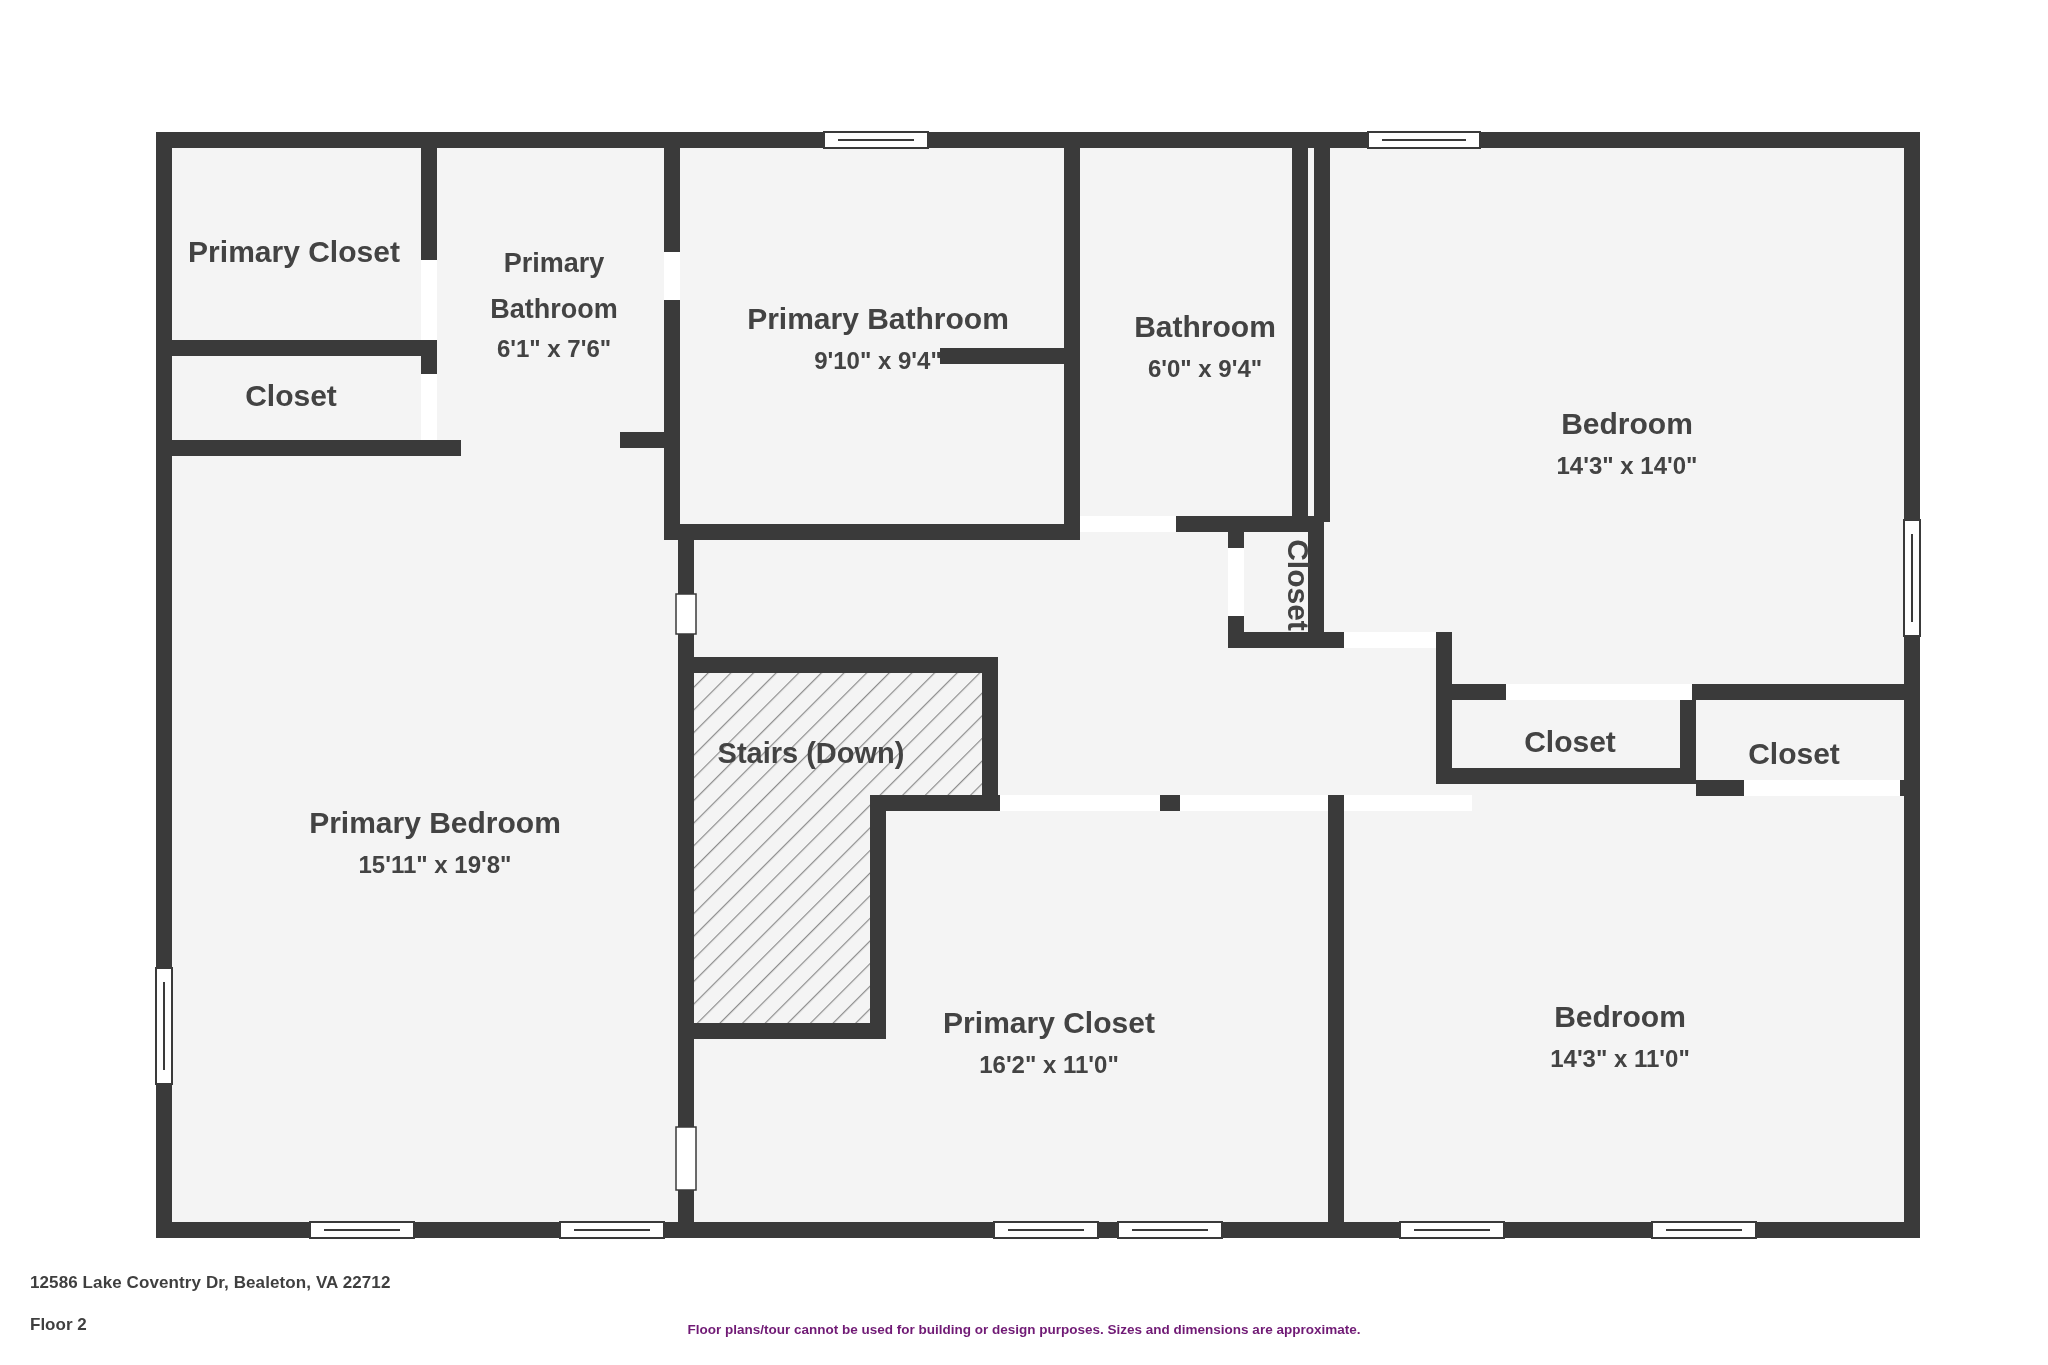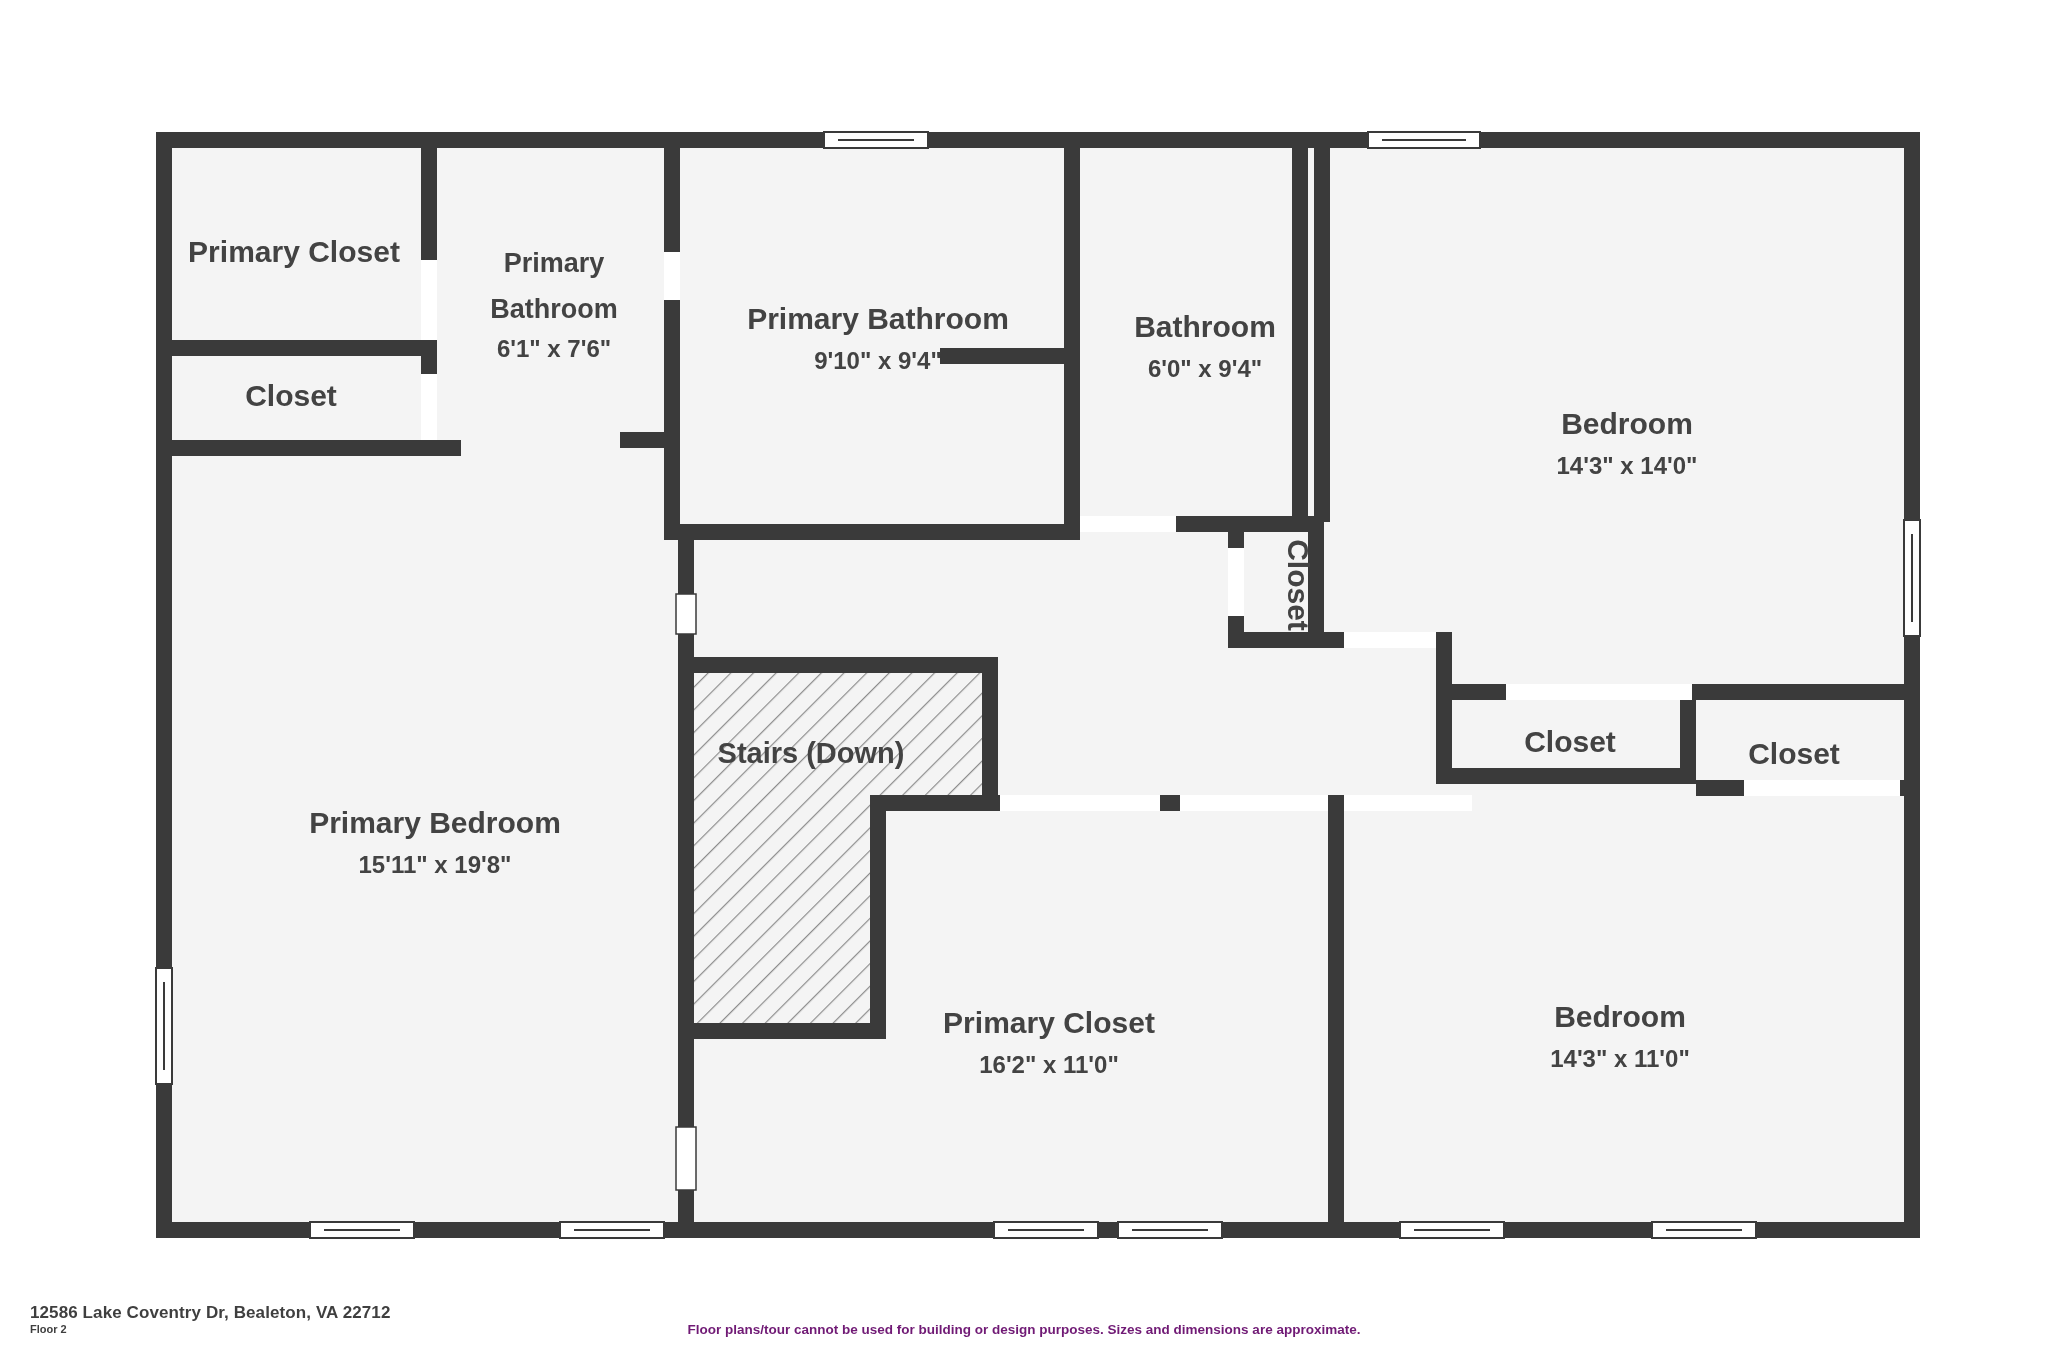--- a/index.html
+++ b/index.html
@@ -29,23 +29,24 @@
     position: absolute;
     left: 30px;
     bottom: 30px;
     width: 600px;
   }
   .footer-address {
     font-size: 17px;
     font-weight: bold;
     color: #3f3f3f;
     letter-spacing: 0.1px;
+    margin-bottom: 22px;
   }
   .footer-floor {
-    font-size: 11px;
+    font-size: 17px;
     font-weight: bold;
     color: #3f3f3f;
   }
   .disclaimer {
     position: absolute;
     left: 0;
     right: 0;
     bottom: 28px;
     text-align: center;
     font-size: 13.5px;

